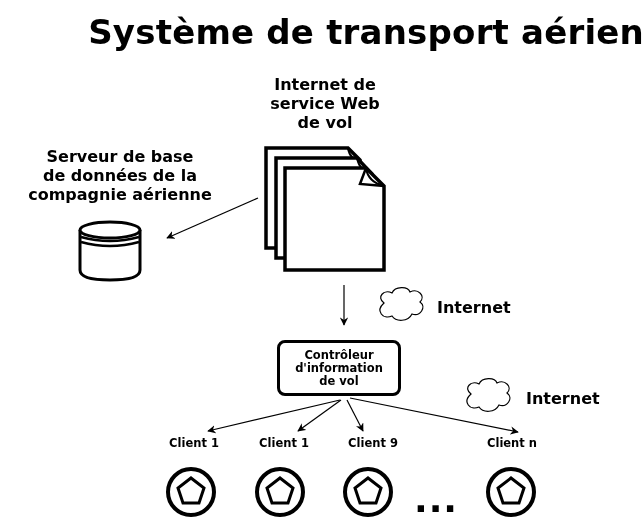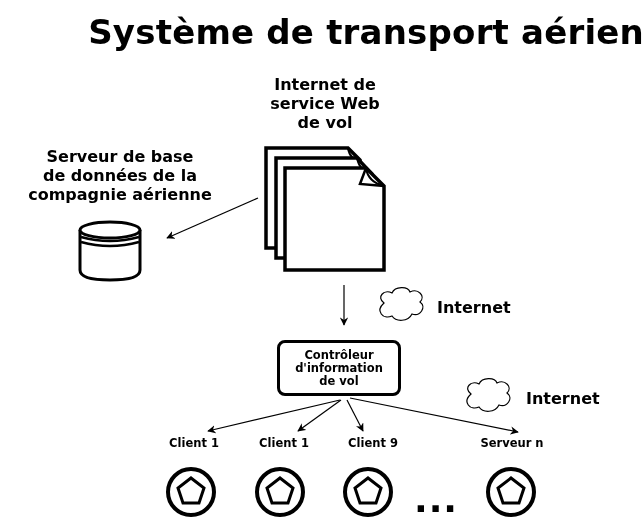--- a/index.html
+++ b/index.html
@@ -99,15 +99,15 @@
 d'information
 de vol</div>
 </div>
 
 <div class="txt" id="internet-1">Internet</div>
 <div class="txt" id="internet-2">Internet</div>
 
 <div class="txt client-label" style="left:154px;">Client 1</div>
 <div class="txt client-label" style="left:244px;">Client 1</div>
 <div class="txt client-label" style="left:333px;">Client 9</div>
-<div class="txt client-label" style="left:472px;">Serveur n</div>
+<div class="txt client-label" style="left:472px;">Client n</div>
 
 <div class="txt" id="ellipsis">...</div>
 
 </body></html>

